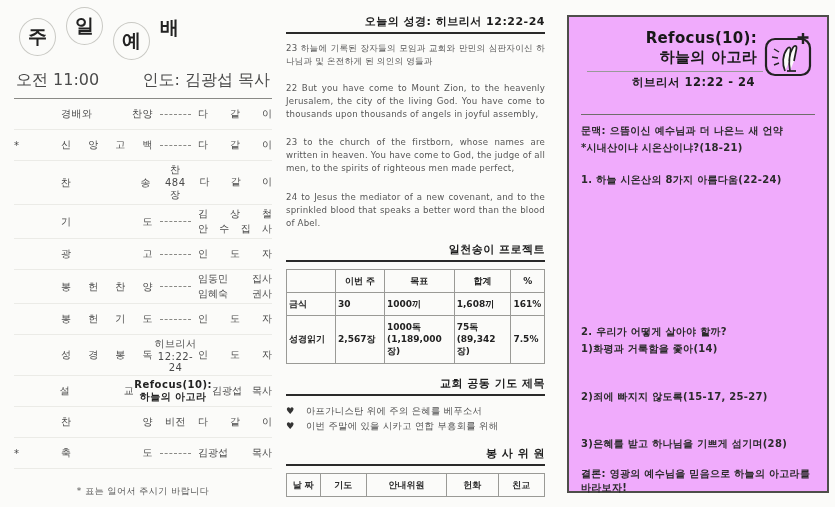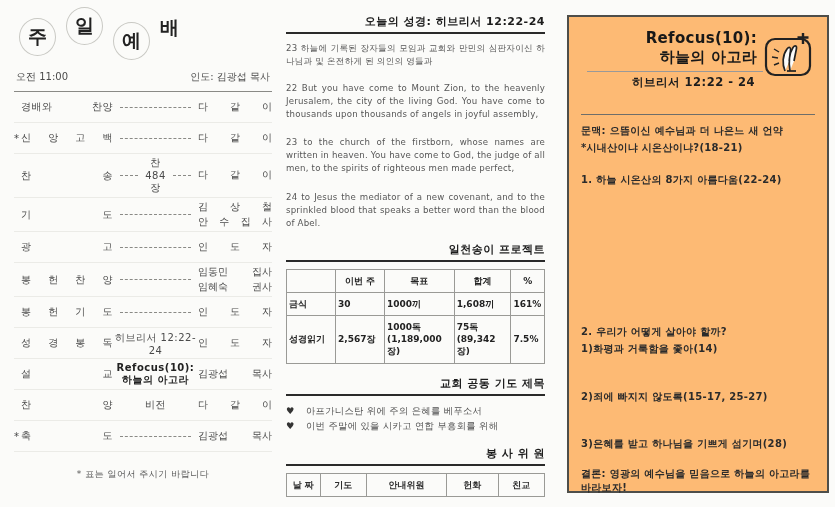--- a/index.html
+++ b/index.html
@@ -10,27 +10,27 @@
     width:835px; height:507px; overflow:hidden;
   }
   .panel { position:absolute; top:0; }
 
   
   #left-panel { left:14px; top:8px; width:258px; }
   .title-row { text-align:left; padding:6px 0 2px 0; height:56px; }
   .title-char { display:inline-block; font-size:19px; font-weight:bold; color:#222;
     margin:0 5px; position:relative; }
   .title-char.circled { border:1px solid #c9c9c4; border-radius:50%; padding:5px 8px; }
-  .time-row { display:flex; justify-content:space-between; font-size:10px; color:#4a4a4a;
+  .time-row { display:flex; justify-content:space-between; font-size:16px; color:#4a4a4a;
     padding:6px 2px 7px 2px; border-bottom:1px solid #8a8a86; }
   .order-rows { }
   .order-row { display:flex; align-items:center; min-height:31px; padding:2px 0;
     border-bottom:1px solid #ebebe7; font-size:10px; color:#4a4a4a; }
   .order-row .star { width:7px; font-size:10px; color:#444; }
-  .order-row .olabel { width:92px; text-align:justify; text-align-last:justify; letter-spacing:.5px; }
+  .order-row .olabel { width:92px; text-align:justify; text-align-last:justify; letter-spacing:.5px;margin-left:40px; }
   .order-row .dashfill { flex:1; border-top:1px dashed #8a8a86; height:0; margin:0 7px; }
   .order-row .ocenter { flex:1; text-align:center; letter-spacing:.5px; }
   .order-row .ocenter.bold { font-weight:bold; color:#222; }
   .order-row .oright { width:74px; text-align:justify; text-align-last:justify;
     white-space:pre-line; line-height:1.45; }
   .footnote { text-align:center; font-size:9px; color:#555; margin-top:16px; letter-spacing:.5px; }
 
   
   #middle-panel { left:286px; top:14px; width:259px; }
   .sec-title { font-size:11px; font-weight:bold; color:#1c1c1c; letter-spacing:.5px;
@@ -52,21 +52,21 @@
   #volunteer-table th:nth-child(3){width:31%} #volunteer-table th:nth-child(4){width:20%}
   #volunteer-table th:nth-child(5){width:18%}
   .prayer-items { margin-top:7px; }
   .prayer-item { display:flex; font-size:9.3px; color:#525252; letter-spacing:.3px;
     line-height:1.7; }
   .prayer-item .heart { width:20px; color:#333; }
   .sec2 { margin-top:12px; }
 
   
   #right-panel { left:567px; top:15px; width:262px; height:478px;
-    border:2px solid #4e4e4a; background:#fdba74; padding:8px 12px; }
+    border:2px solid #4e4e4a; background:#f0abfc; padding:8px 12px; }
   .rp-header { position:relative; min-height:76px; }
   .rp-title { text-align:right; padding-right:58px; font-weight:bold; color:#181818;
     font-size:15px; line-height:1.25; letter-spacing:.3px; margin-top:4px; }
   .rp-icon { position:absolute; top:2px; right:0; width:52px; height:48px; }
   .rp-div1 { border-top:1px solid #999; margin:4px 52px 3px 6px; }
   .rp-ref { text-align:right; padding-right:60px; font-weight:bold; font-size:11.5px;
     color:#1d1d1d; letter-spacing:.5px; }
   .rp-div2 { border-top:1.5px solid #6e6e6a; margin-top:9px; }
   .rp-body { font-size:10px; font-weight:bold; color:#2b2b2b; letter-spacing:.3px; line-height:1.4; }
   .rp-context { margin-top:9px; }

